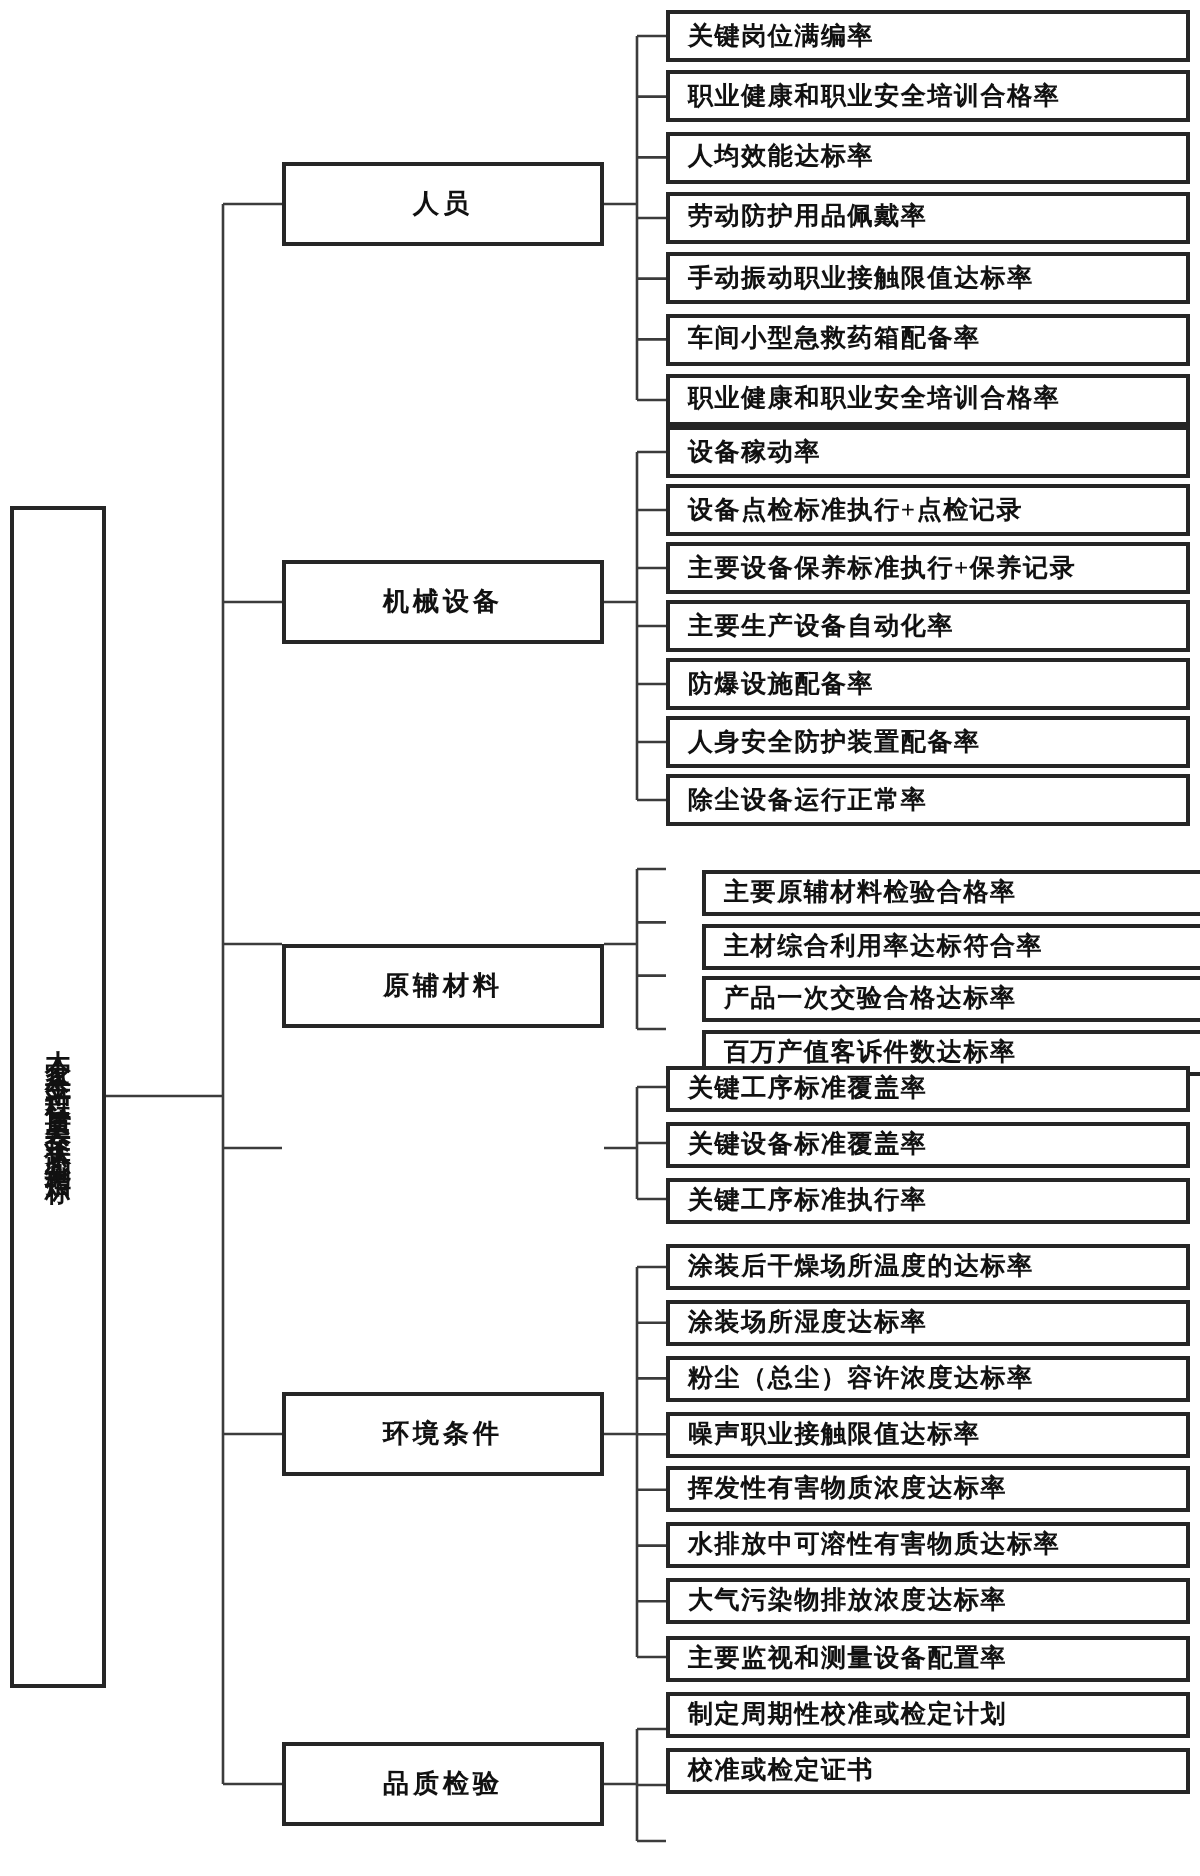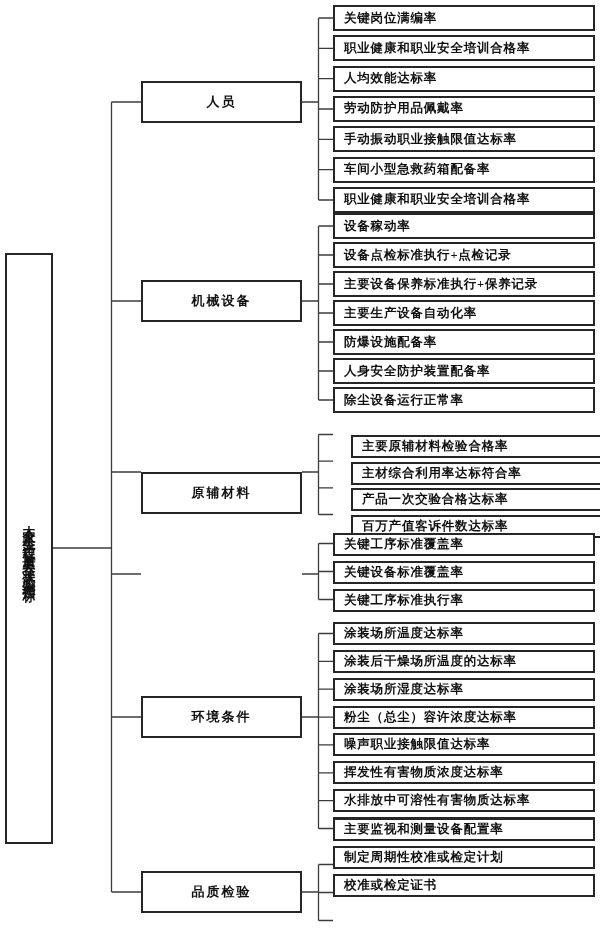--- a/index.html
+++ b/index.html
@@ -204,23 +204,20 @@
     <div class="leaf">
         <span>关键设备标准覆盖率</span>
       </div>
     <div class="leaf">
         <span>关键工序标准执行率</span>
       </div>
   </div>
 
   <div class="leafcol g5">
     <div class="leaf">
-        <span>涂装场所温度达标率</span>
-      </div>
-    <div class="leaf">
         <span>涂装后干燥场所温度的达标率</span>
       </div>
     <div class="leaf">
         <span>涂装场所湿度达标率</span>
       </div>
     <div class="leaf">
         <span>粉尘（总尘）容许浓度达标率</span>
       </div>
     <div class="leaf">
         <span>噪声职业接触限值达标率</span>

